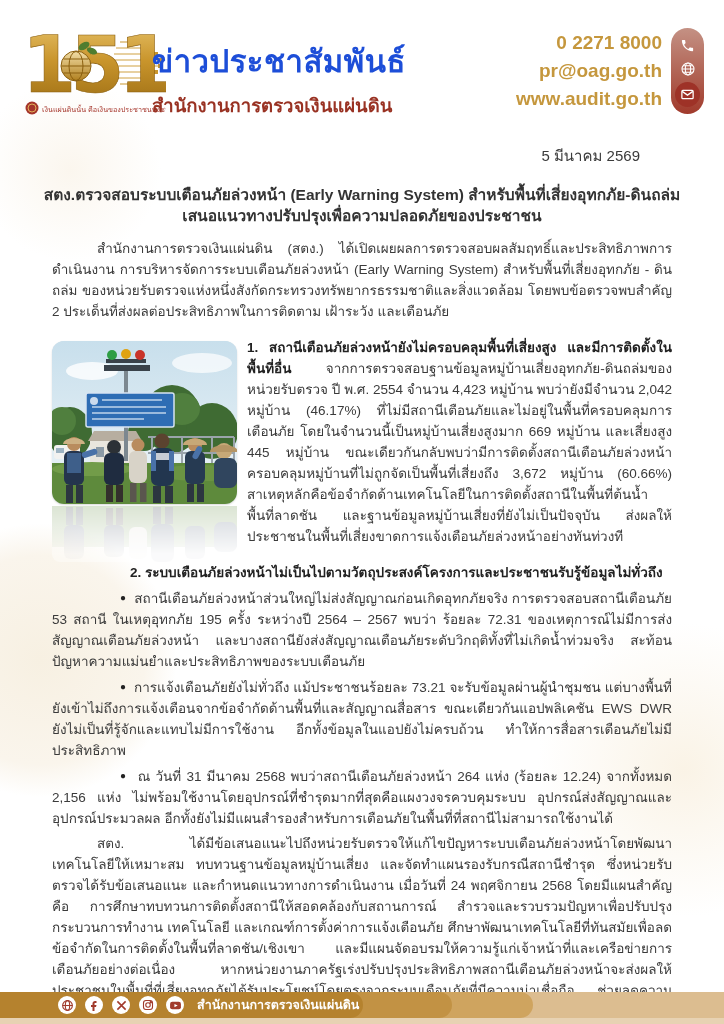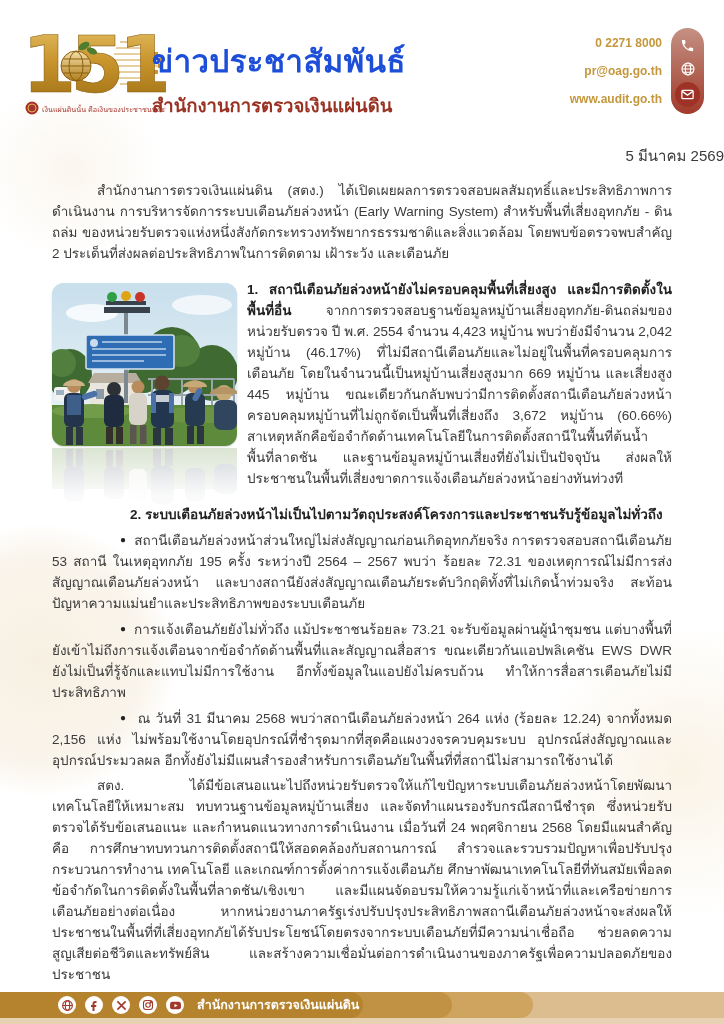--- a/index.html
+++ b/index.html
@@ -21,31 +21,31 @@
   .layer { position:relative; z-index:1; }
 
   
   .header { position:relative; height:128px; }
   .logo-area { position:absolute; left:20px; top:4px; width:146px; height:118px; }
   .title-area { position:absolute; left:152px; top:36px; }
   .title-main { font-size:31px; font-weight:bold; color:#1d4ed8; letter-spacing:0.5px; }
   .title-sub  { font-size:18.5px; font-weight:bold; color:#993223; margin-top:5px; }
   .contact-area { position:absolute; right:20px; top:28px; display:flex; align-items:center; gap:9px; }
   .contact-text { text-align:right; }
-  .contact-text div { font-size:12px; font-weight:bold; color:#c5973d; line-height:28px; white-space:nowrap; }
+  .contact-text div { font-size:19px; font-weight:bold; color:#c5973d; line-height:28px; white-space:nowrap; }
   .contact-pill {
     width:33px; height:86px; border-radius:17px;
     background:linear-gradient(#c49184,#b06152 55%,#a13a2c);
     display:flex; flex-direction:column; align-items:center; justify-content:space-around; padding:6px 0;
   }
   .pill-ic { width:21px; height:21px; display:flex; align-items:center; justify-content:center; border-radius:50%; }
   .pill-ic.dark { background:#9e3227; width:25px; height:25px; }
 
   
-  .date-line { text-align:right; margin-top:16px; font-size:15px; color:#3b3b3b; }
+  .date-line { text-align:right; padding-right:84px; margin-top:16px; font-size:15px; color:#3b3b3b; }
   .headline { text-align:center; font-weight:bold; font-size:15.5px; line-height:21px; margin-top:16px; color:#333; }
   .content { margin:12px 52px 0 52px; font-size:13.5px; line-height:21px; text-align:justify; }
   .intro { text-indent:45px; margin-bottom:15px; }
   .photo-wrap { float:left; width:187px; margin:4px 8px 0 0; }
   .photo { width:185px; height:163px; border-radius:12px; overflow:hidden; background:#cfe0ea; box-shadow:0 1px 2px rgba(0,0,0,.15); }
   .photo svg { display:block; }
   .reflection { width:185px; height:56px; overflow:hidden; margin-top:2px; opacity:.4; position:relative; border-radius:0 0 8px 8px; }
   .reflection svg { display:block; transform:scaleY(-1); }
   .reflection::after { content:""; position:absolute; inset:0;
     background:linear-gradient(to bottom,rgba(255,255,255,.45),rgba(255,255,255,.95) 85%); }
@@ -161,20 +161,24 @@
               <rect x="3" y="5.5" width="18" height="13" rx="1.5"></rect>
                 <path d="M3.5 7l8.5 6 8.5-6"></path>
             </svg>
           </span>
         </div>
       </div>
     </div>
 
     <div class="date-line">5 มีนาคม  2569</div>
 
+    <div class="headline">
+      <div>สตง.ตรวจสอบระบบเตือนภัยล่วงหน้า (Early Warning System)  สำหรับพื้นที่เสี่ยงอุทกภัย-ดินถล่ม</div>
+      <div>เสนอแนวทางปรับปรุงเพื่อความปลอดภัยของประชาชน</div>
+    </div>
 
     <div class="content">
       <p class="intro">สำนักงานการตรวจเงินแผ่นดิน (สตง.) ได้เปิดเผยผลการตรวจสอบผลสัมฤทธิ์และประสิทธิภาพการดำเนินงาน การบริหารจัดการระบบเตือนภัยล่วงหน้า (Early Warning System) สำหรับพื้นที่เสี่ยงอุทกภัย - ดินถล่ม ของหน่วยรับตรวจแห่งหนึ่งสังกัดกระทรวงทรัพยากรธรรมชาติและสิ่งแวดล้อม โดยพบข้อตรวจพบสำคัญ 2 ประเด็นที่ส่งผลต่อประสิทธิภาพในการติดตาม เฝ้าระวัง และเตือนภัย</p>
 
       <div class="sec1">
         <div class="photo-wrap">
           <div class="photo">
             <svg width="185" height="163" viewBox="0 0 185 163">
               <defs>
                 <linearGradient id="sky" x1="0" y1="0" x2="0" y2="1">

